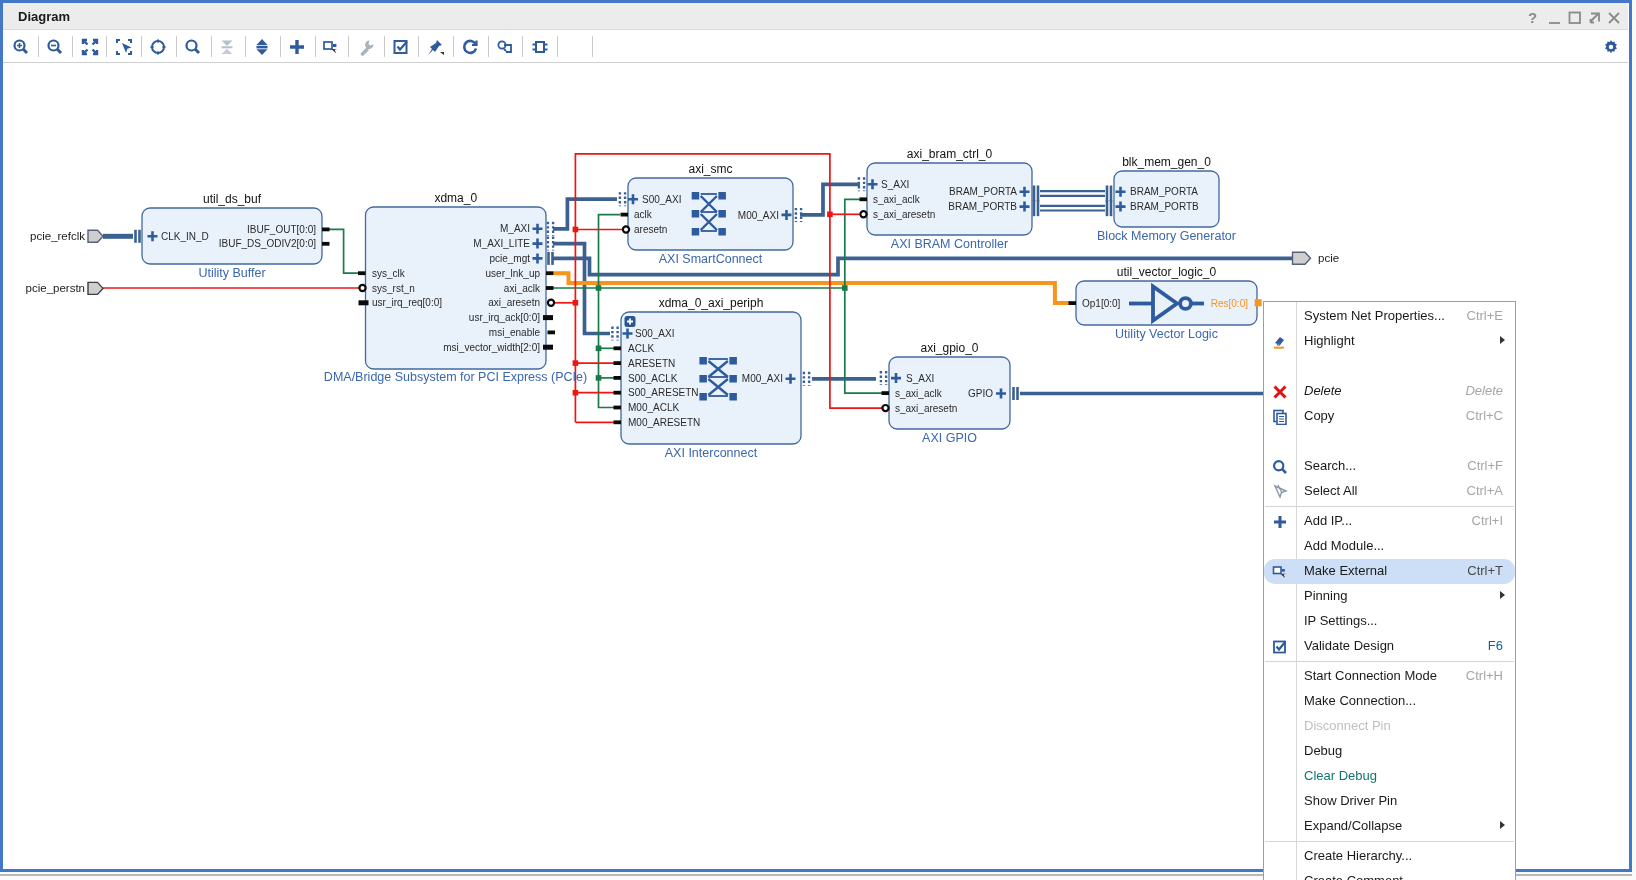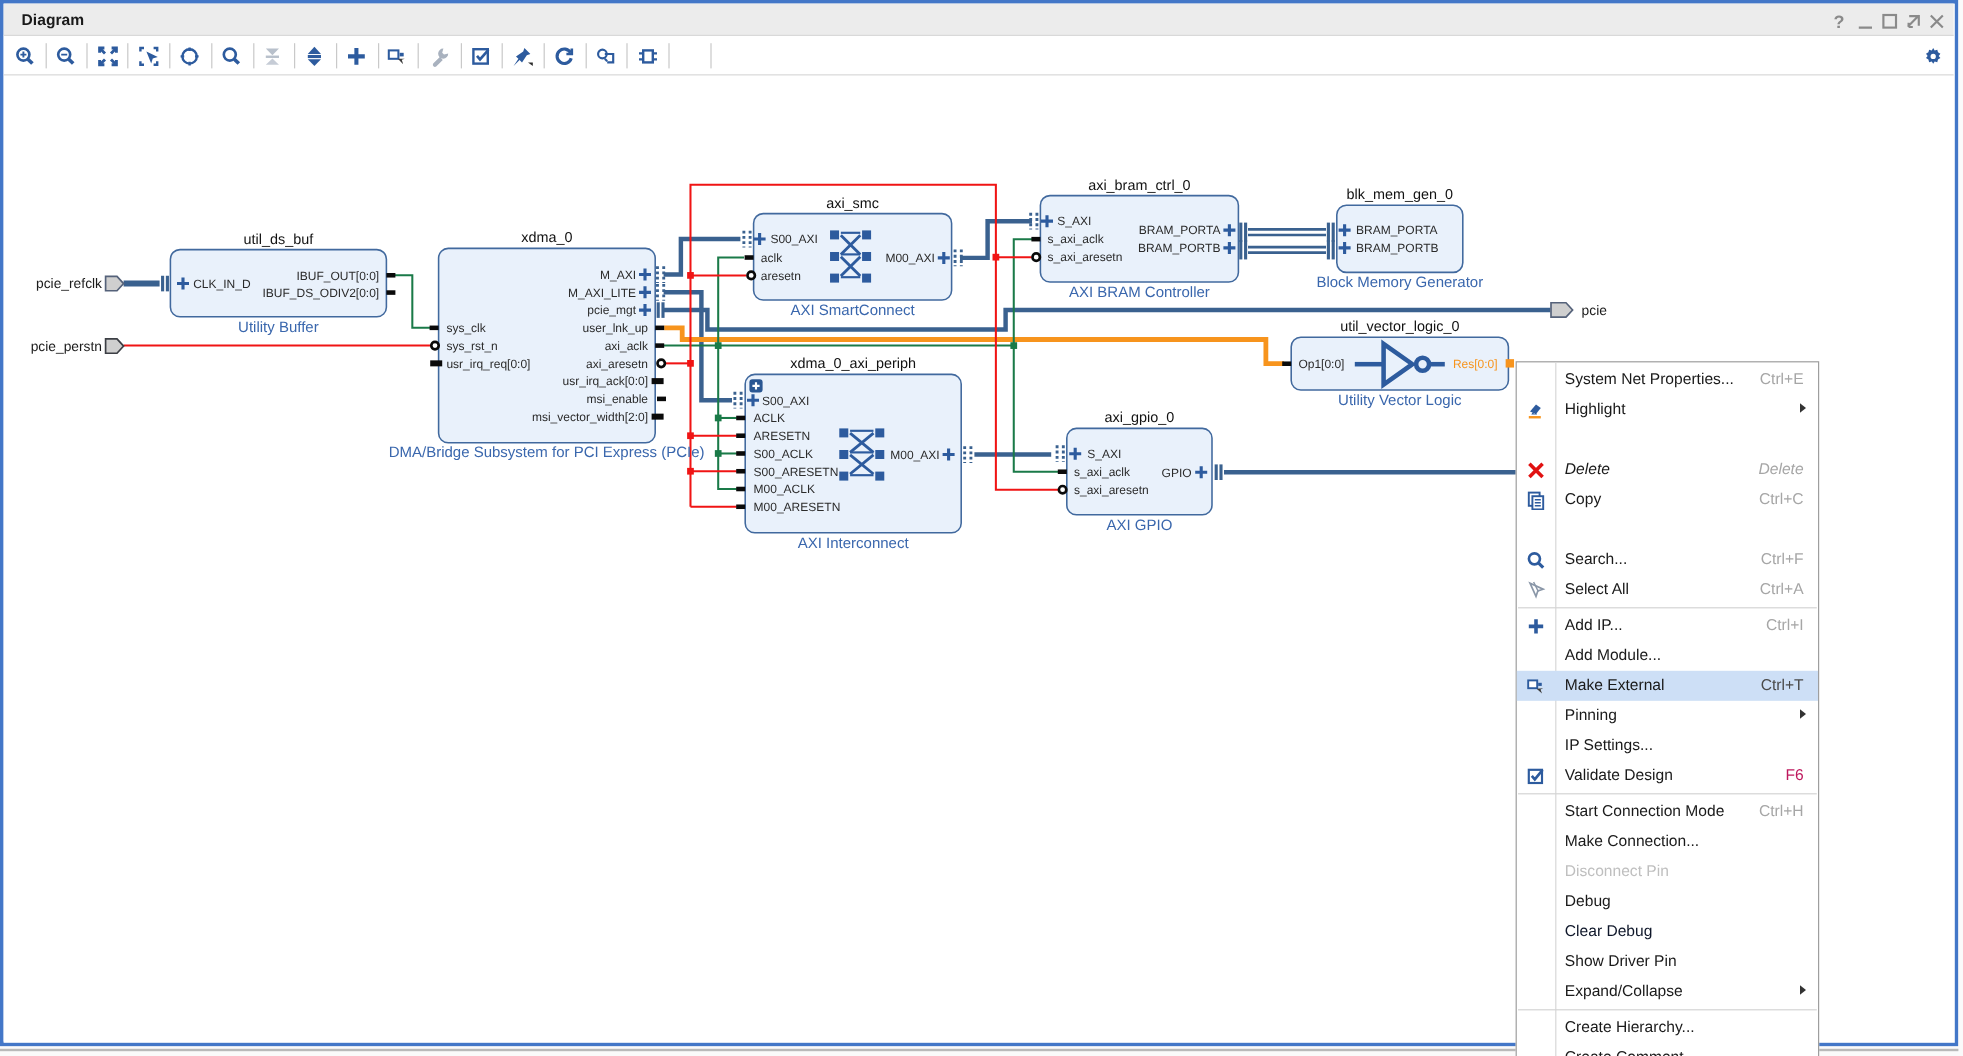--- a/index.html
+++ b/index.html
@@ -373,21 +373,21 @@
     <div style="position:absolute;left:0;top:207.5px;width:251px;height:25px;">
       <div style="position:absolute;left:8px;top:4.5px"><svg width="16" height="16" viewBox="0 0 16 16">
           <path d="M2,8 h12 M8,2 v12" stroke="#2d5b9e" stroke-width="3"></path>
         </svg></div>
       <div style="position:absolute;left:40px;top:4px;color:#1a1a1a">Add IP...</div>
       <div style="position:absolute;right:12px;top:4px;color:#a6a6a6">Ctrl+I</div>
     </div>
     <div style="position:absolute;left:0;top:232.5px;width:251px;height:25px;">
       <div style="position:absolute;left:40px;top:4px;color:#1a1a1a">Add Module...</div>
     </div>
-    <div style="position:absolute;left:0;top:257.5px;width:251px;height:25px;background:#cddff6;">
+    <div style="position:absolute;left:0;top:257.5px;width:251px;height:25px;background:#cddff6;border-radius:11px;">
       <div style="position:absolute;left:8px;top:4.5px"><svg width="16" height="16" viewBox="0 0 16 16">
           <rect x="1.5" y="3" width="7.5" height="6.5" fill="#fff" stroke="#2d5b9e" stroke-width="1.6"></rect>
           <rect x="9.8" y="5" width="3" height="2.6" fill="#2d5b9e"></rect>
           <path d="M8.5,10 L13,14 L11.8,10.5 L14,9.5 Z" fill="#3c3c3c"></path>
         </svg></div>
       <div style="position:absolute;left:40px;top:4px;color:#1a1a1a">Make External</div>
       <div style="position:absolute;right:12px;top:4px;color:#4a4a4a">Ctrl+T</div>
     </div>
     <div style="position:absolute;left:0;top:282.5px;width:251px;height:25px;">
       <div style="position:absolute;left:40px;top:4px;color:#1a1a1a">Pinning</div>
@@ -395,38 +395,38 @@
     </div>
     <div style="position:absolute;left:0;top:307.5px;width:251px;height:25px;">
       <div style="position:absolute;left:40px;top:4px;color:#1a1a1a">IP Settings...</div>
     </div>
     <div style="position:absolute;left:0;top:332.5px;width:251px;height:25px;">
       <div style="position:absolute;left:8px;top:4.5px"><svg width="16" height="16" viewBox="0 0 16 16">
           <rect x="2" y="2.5" width="11" height="11" fill="#fff" stroke="#2d5b9e" stroke-width="1.8"></rect>
           <path d="M4.5,7.5 L7,10.5 L13.5,2.5" stroke="#2d5b9e" stroke-width="2.2" fill="none"></path>
         </svg></div>
       <div style="position:absolute;left:40px;top:4px;color:#1a1a1a">Validate Design</div>
-      <div style="position:absolute;right:12px;top:4px;color:#be185d">F6</div>
+      <div style="position:absolute;right:12px;top:4px;color:#0369a1">F6</div>
     </div>
     <div style="position:absolute;left:1px;top:359.5px;width:249px;height:1px;background:#d4d4d4"></div>
     <div style="position:absolute;left:0;top:362.5px;width:251px;height:25px;">
       <div style="position:absolute;left:40px;top:4px;color:#1a1a1a">Start Connection Mode</div>
       <div style="position:absolute;right:12px;top:4px;color:#a6a6a6">Ctrl+H</div>
     </div>
     <div style="position:absolute;left:0;top:387.5px;width:251px;height:25px;">
       <div style="position:absolute;left:40px;top:4px;color:#1a1a1a">Make Connection...</div>
     </div>
     <div style="position:absolute;left:0;top:412.5px;width:251px;height:25px;text-decoration:underline;">
       <div style="position:absolute;left:40px;top:4px;color:#bfbfbf">Disconnect Pin</div>
     </div>
     <div style="position:absolute;left:0;top:437.5px;width:251px;height:25px;">
       <div style="position:absolute;left:40px;top:4px;color:#1a1a1a">Debug</div>
     </div>
     <div style="position:absolute;left:0;top:462.5px;width:251px;height:25px;">
-      <div style="position:absolute;left:40px;top:4px;color:#0f172a">Clear Debug</div>
+      <div style="position:absolute;left:40px;top:4px;color:#0f766e">Clear Debug</div>
     </div>
     <div style="position:absolute;left:0;top:487.5px;width:251px;height:25px;">
       <div style="position:absolute;left:40px;top:4px;color:#1a1a1a">Show Driver Pin</div>
     </div>
     <div style="position:absolute;left:0;top:512.5px;width:251px;height:25px;">
       <div style="position:absolute;left:40px;top:4px;color:#1a1a1a">Expand/Collapse</div>
       <div style="position:absolute;right:10px;top:7px;width:0;height:0;border-left:5px solid #333;border-top:4.5px solid transparent;border-bottom:4.5px solid transparent"></div>
     </div>
     <div style="position:absolute;left:1px;top:539.5px;width:249px;height:1px;background:#d4d4d4"></div>
     <div style="position:absolute;left:0;top:542.5px;width:251px;height:25px;">

